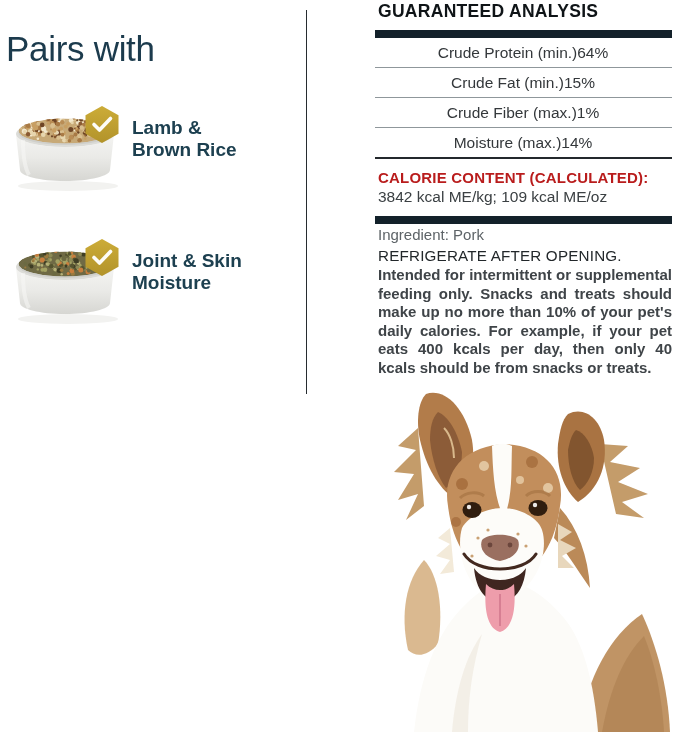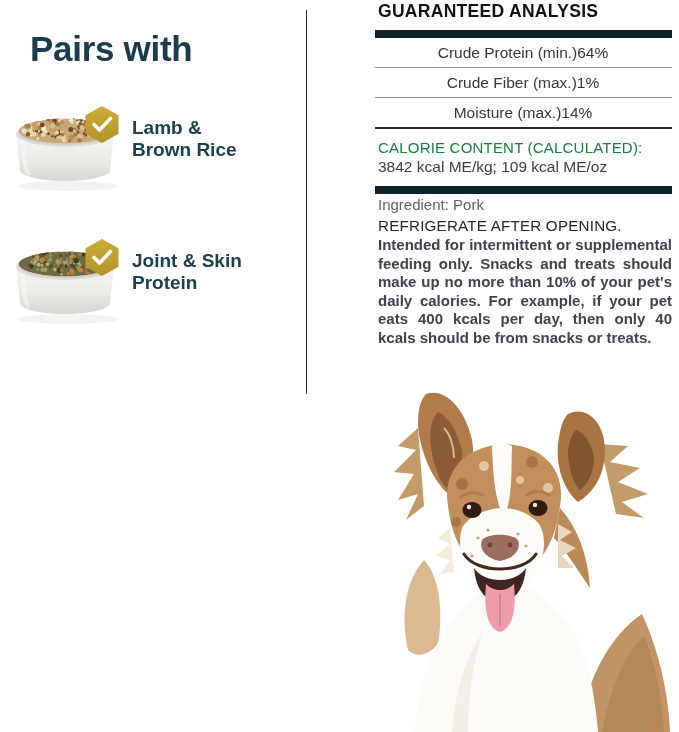--- a/index.html
+++ b/index.html
@@ -4,22 +4,22 @@
 <style>
   html,body { margin:0; padding:0; background:#ffffff; }
   .canvas {
     position:relative; width:679px; height:732px; background:#ffffff;
     overflow:hidden; font-family:"Liberation Sans", sans-serif;
     -webkit-font-smoothing:antialiased;
   }
 
   
   .pairs-title {
-    position:absolute; left:30px; top:6px;
-    font-size:35px; font-weight:700; letter-spacing:-0.3px;
+    position:absolute; left:6px; top:6px;
+    font-size:35px; font-weight:400; letter-spacing:-0.3px;
     color:var(--heading-teal,#1c3b4d);
   }
   .pair-item { position:absolute; left:6px; width:296px; height:102px; }
   .pair-item.first  { top:96px; }
   .pair-item.second { top:229px; }
   .bowl  { position:absolute; left:0; top:8px; }
   .badge { position:absolute; left:76px; top:8px; }
   .pair-label {
     position:absolute; left:126px; top:21px;
     font-size:19px; font-weight:600; line-height:21.5px;
@@ -41,22 +41,22 @@
   .bar.bottom { margin-top:10px; }
   .ga-row {
     display:flex; justify-content:center; align-items:center;
     height:29px; padding:0 4px 0 3px;
     font-size:15.5px; color:#34383b;
     border-bottom:1px solid #8f979b;
   }
   .ga-row.last { border-bottom:2px solid #23282c; }
   .calorie { margin-top:9px; padding-left:3px; }
   .calorie-heading {
-    font-size:15px; font-weight:400; letter-spacing:0.2px;
-    color:#15803d; line-height:19px;
+    font-size:15px; font-weight:700; letter-spacing:0.2px;
+    color:#b91c1c; line-height:19px;
   }
   .calorie-value { font-size:15.5px; color:#3b4043; line-height:19px; }
   .ingredient {
     margin-top:2px; padding-left:3px;
     font-size:15px; color:var(--text-gray,#5d6367);
   }
   .refrigerate {
     margin-top:3px; padding-left:3px;
     font-size:15.2px; font-weight:400; letter-spacing:0.2px;
     color:#22272a; line-height:19px;
@@ -445,33 +445,37 @@
         <linearGradient id="goldg2" x1="0" y1="0" x2="0" y2="1">
           <stop offset="0" stop-color="#ccac38"></stop>
             <stop offset="1" stop-color="#b2932a"></stop>
         </linearGradient>
       </defs>
       <path d="M20,2 L36.5,11.25 L36.5,29.75 L20,39 L3.5,29.75 L3.5,11.25 Z" fill="url(#goldg2)"></path>
       <path d="M12,20.5 L17.5,26 L28.5,14.5" stroke="#fdfcf7" stroke-width="3.6" fill="none" stroke-linecap="round" stroke-linejoin="round"></path>
     </svg>
     <div class="pair-label">
       <div>Joint &amp; Skin</div>
-      <div>Protein</div>
+      <div>Moisture</div>
     </div>
   </div>
 
   <div class="divider"></div>
 
   <div class="right">
     <div class="ga-title">GUARANTEED ANALYSIS</div>
     <div class="bar top"></div>
 
     <div class="ga-row">
       <span>Crude Protein (min.)</span>
       <span>64%</span>
+    </div>
+    <div class="ga-row">
+      <span>Crude Fat (min.)</span>
+      <span>15%</span>
     </div>
     <div class="ga-row">
       <span>Crude Fiber (max.)</span>
       <span>1%</span>
     </div>
     <div class="ga-row last">
       <span>Moisture (max.)</span>
       <span>14%</span>
     </div>
 

